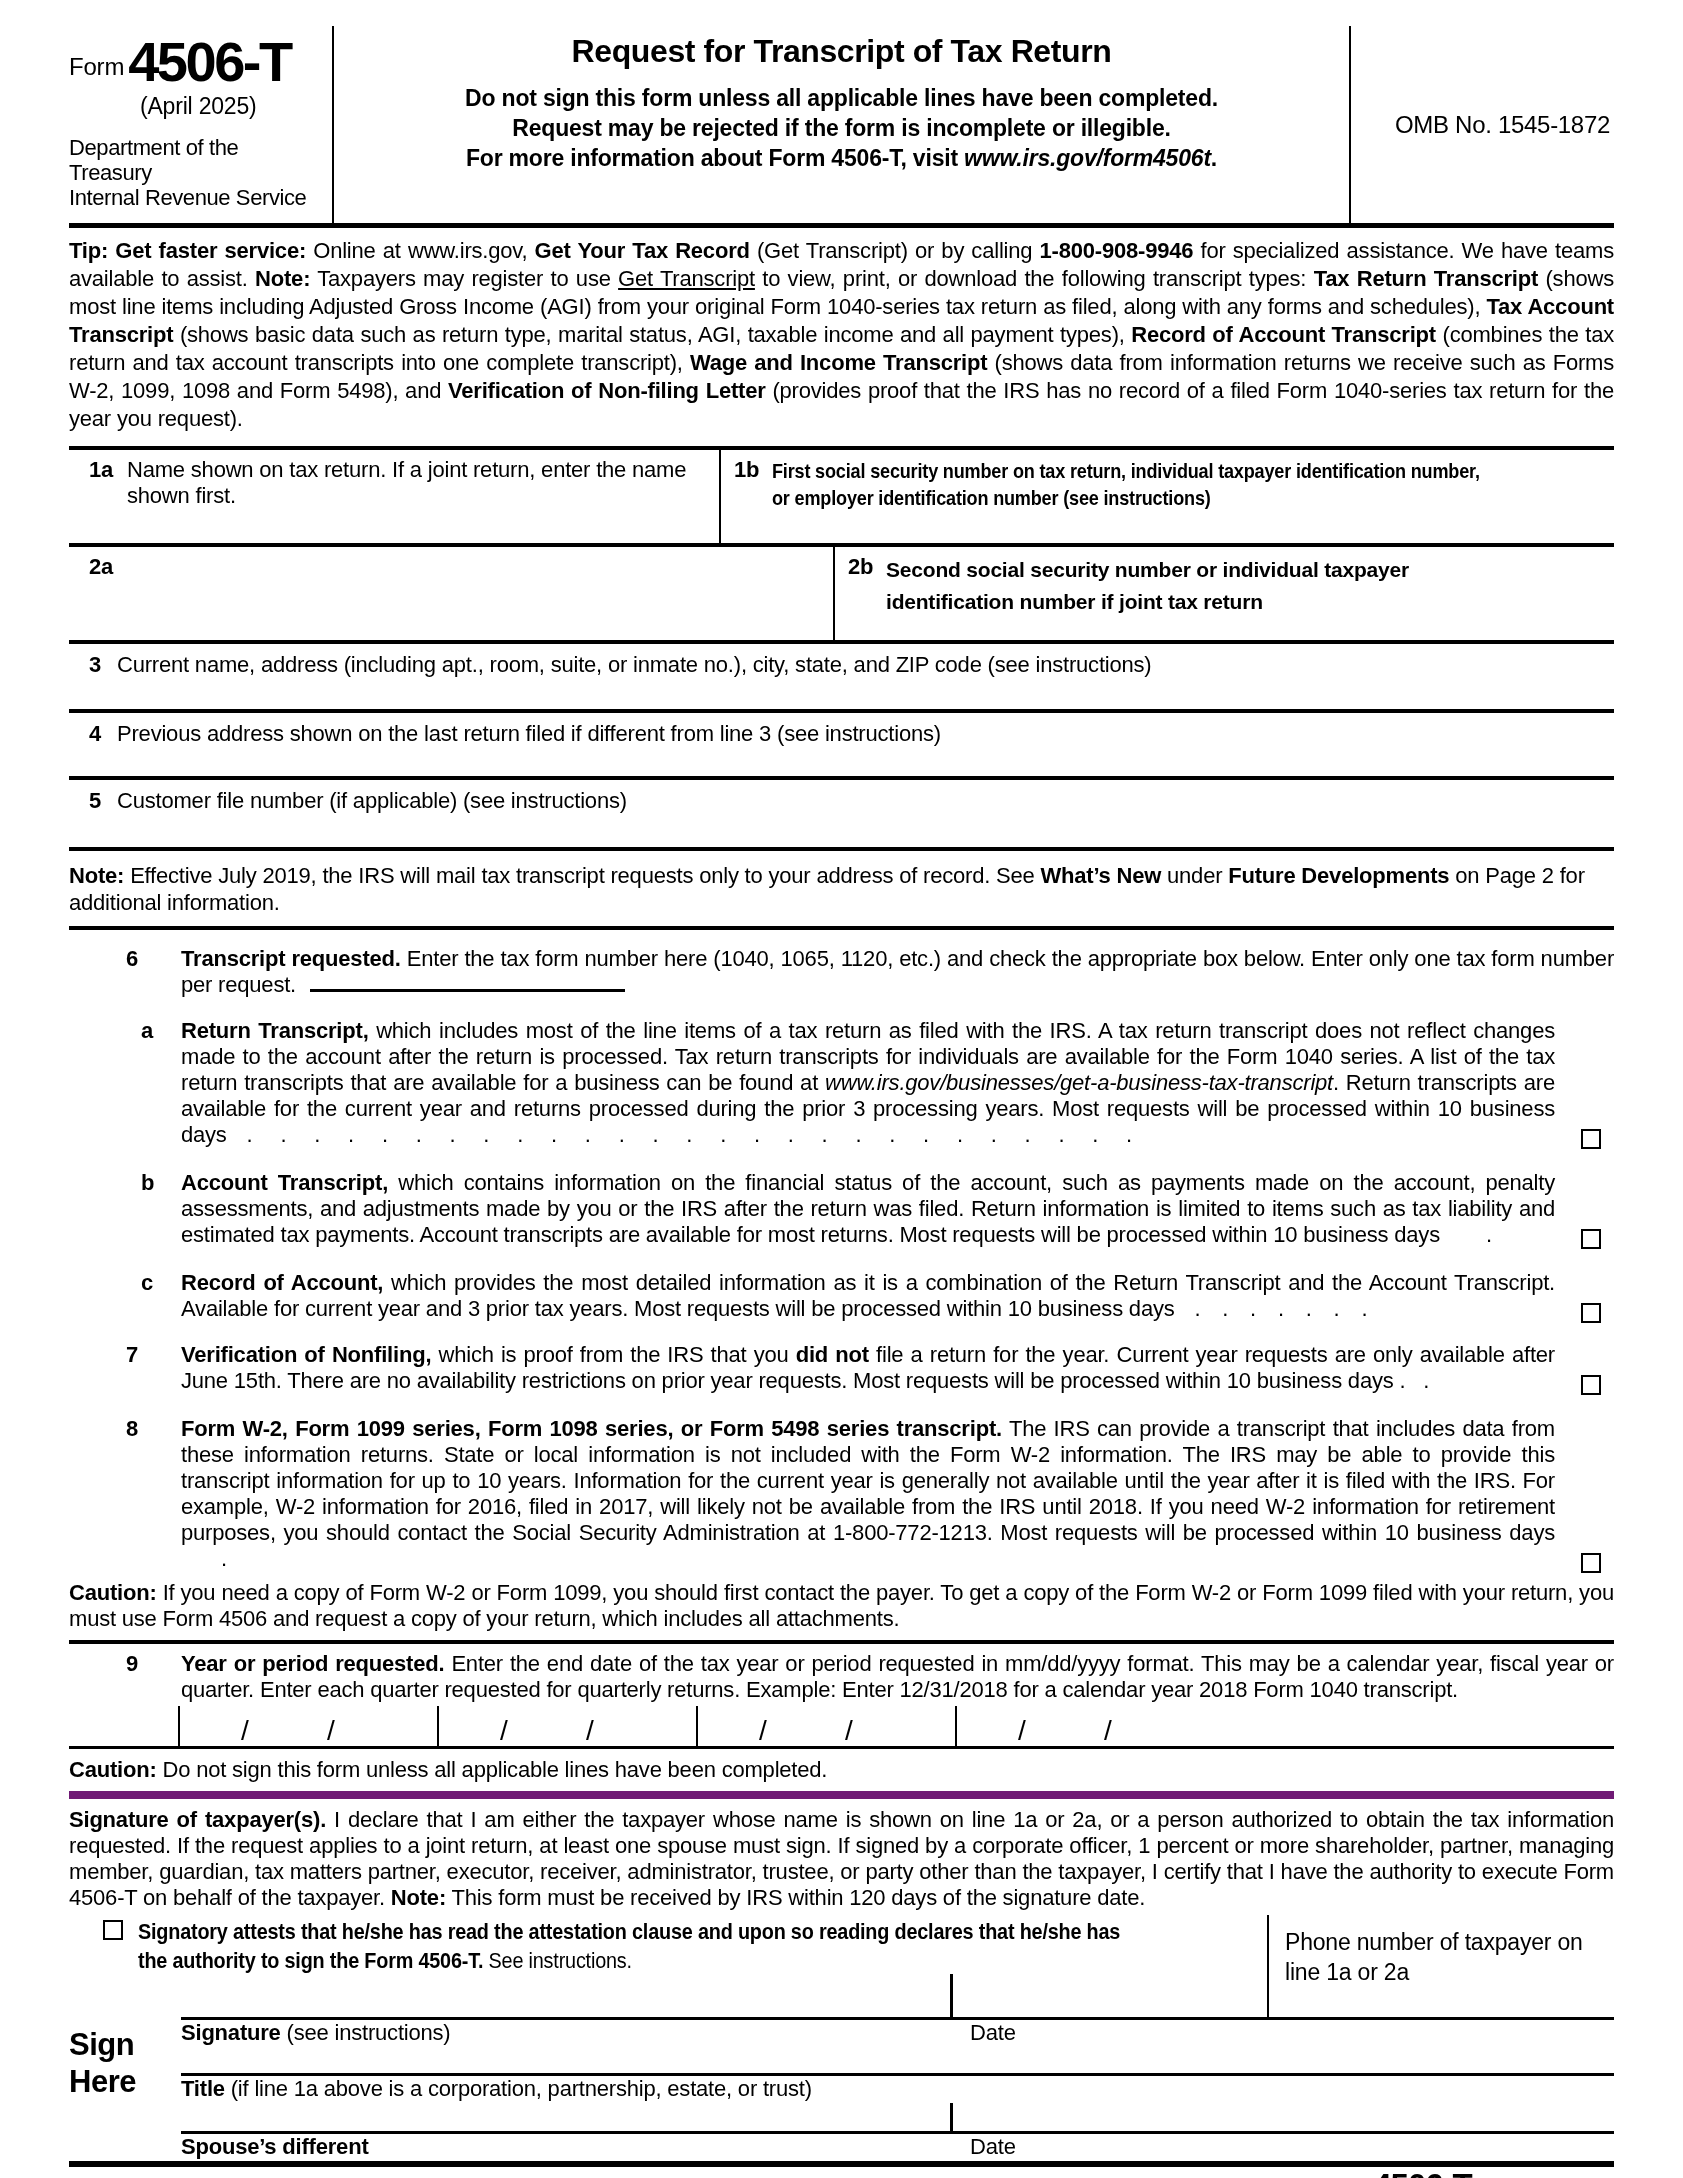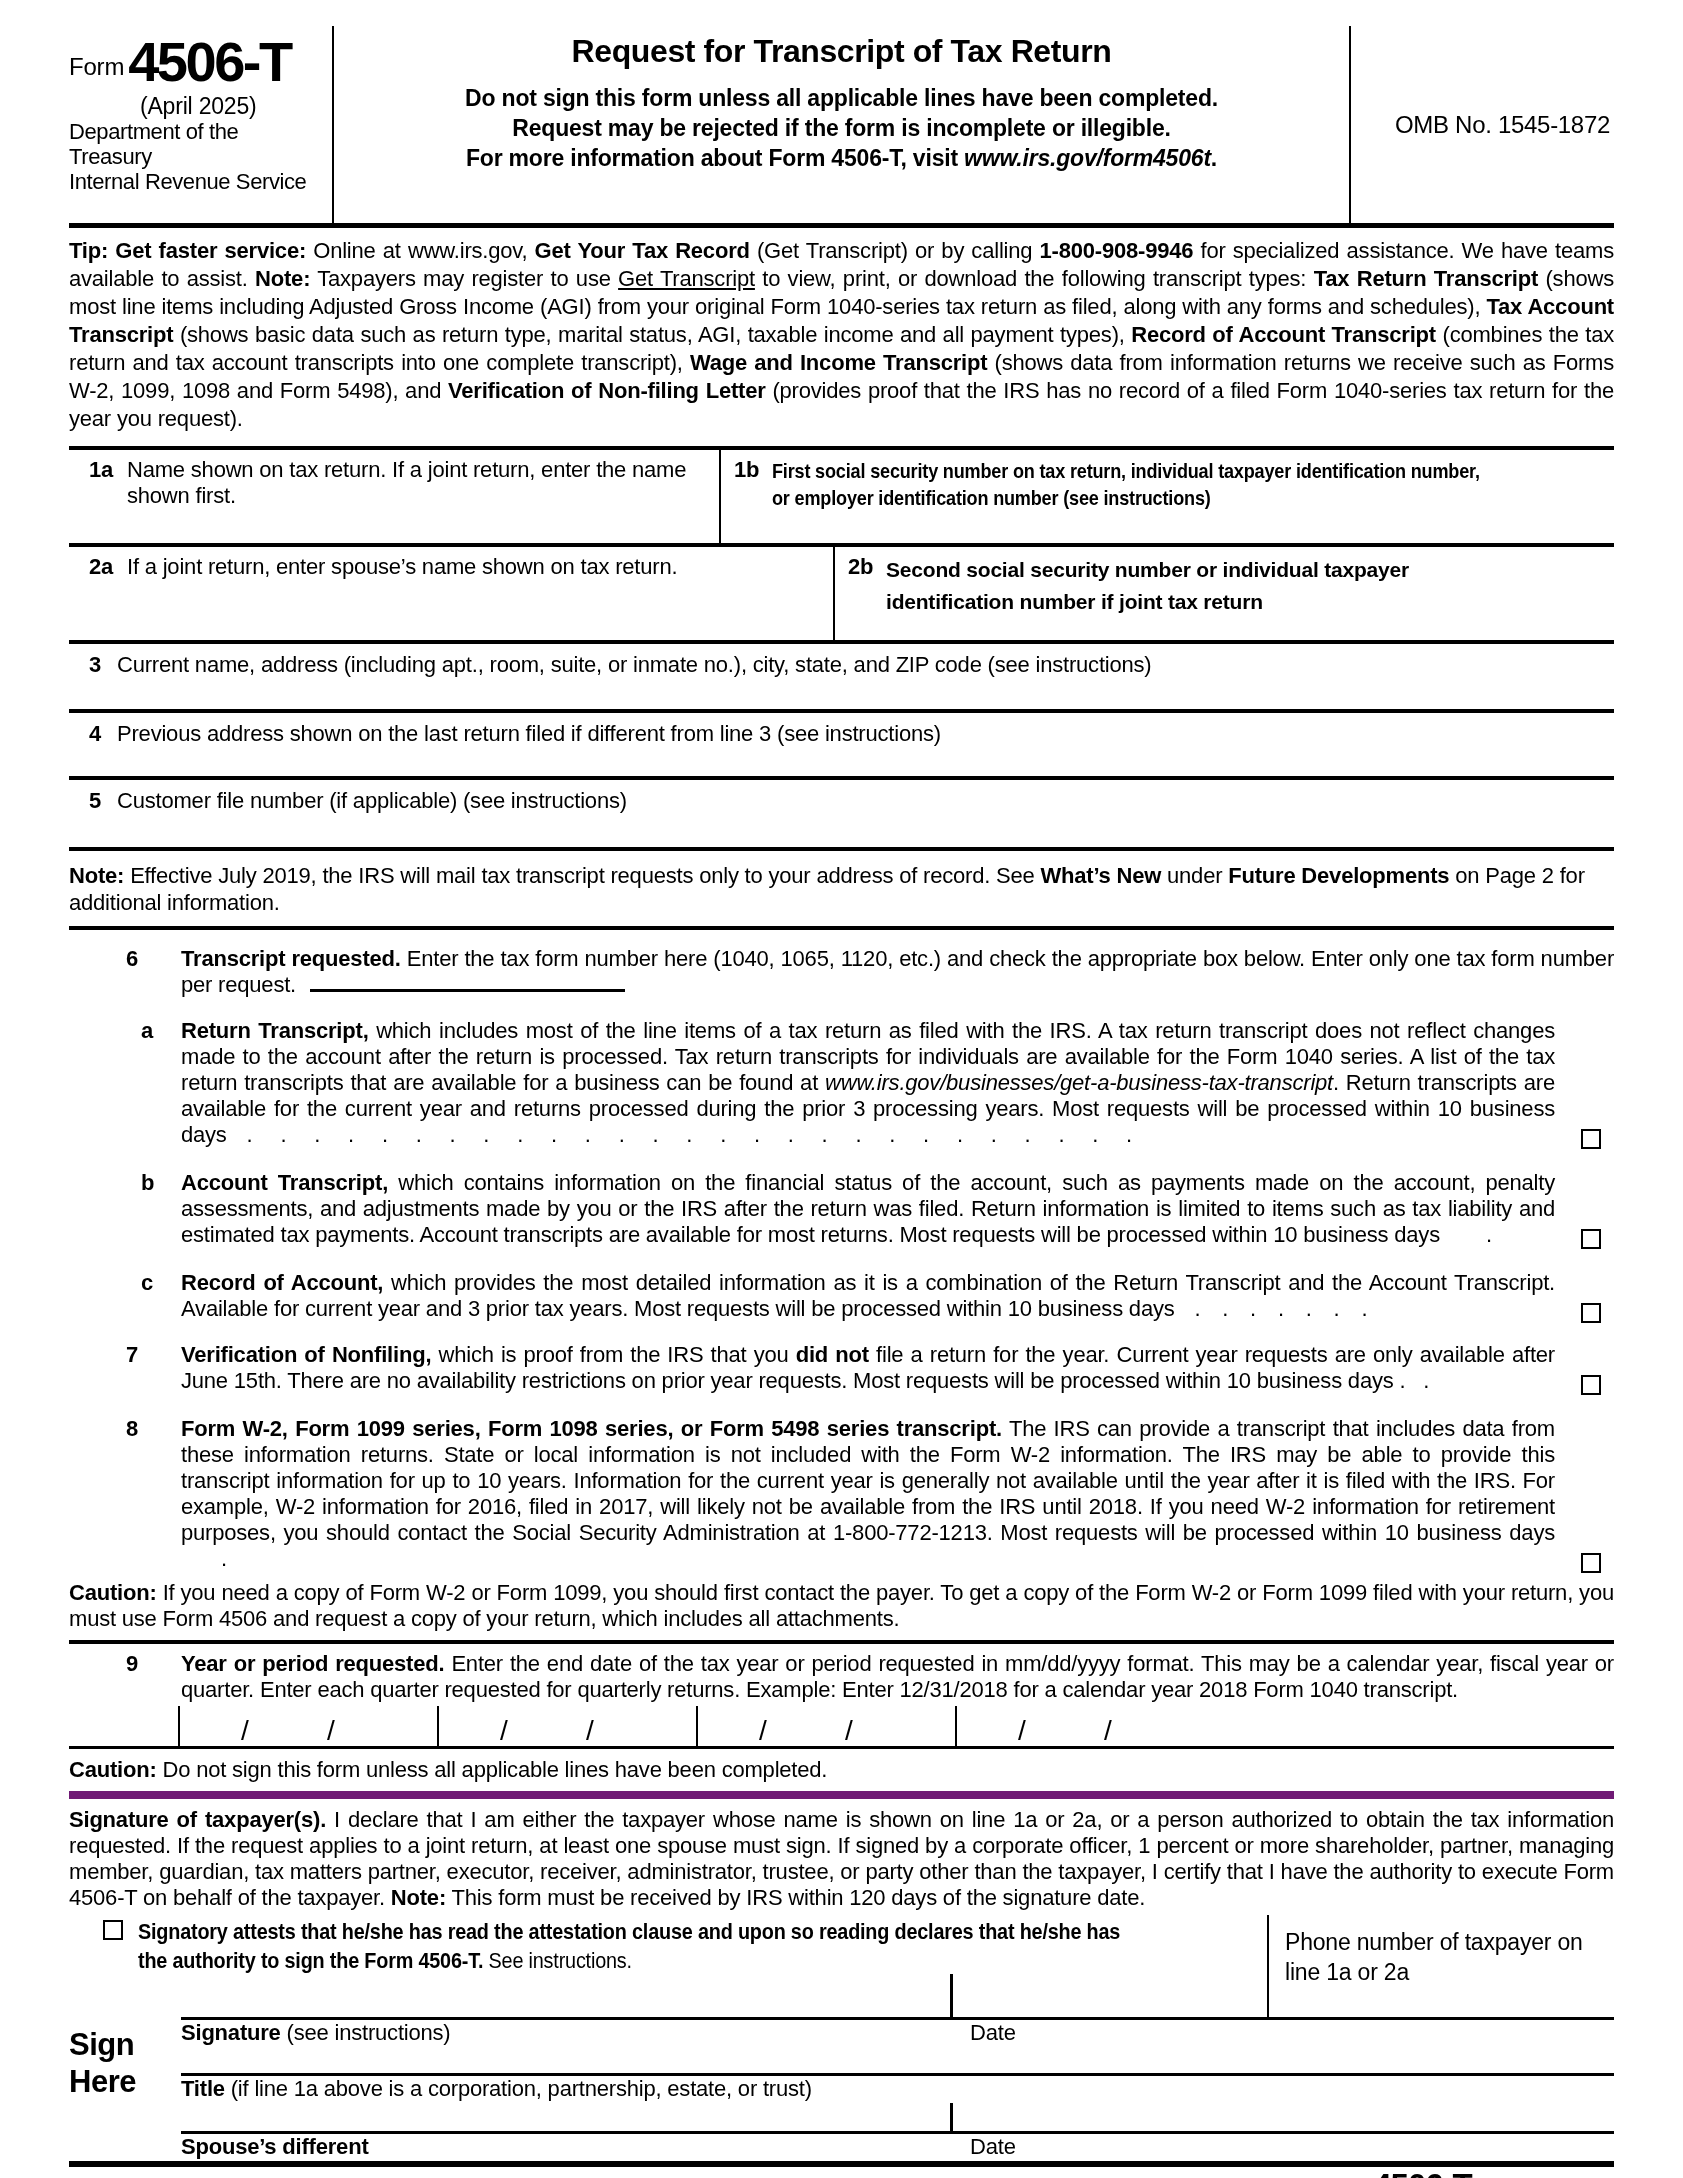--- a/index.html
+++ b/index.html
@@ -16,21 +16,21 @@
   .bi { font-weight:700; font-style:italic; }
   .u  { text-decoration:underline; }
 
   
   .hdr { display:flex; border-bottom:5px solid #000; height:202px; }
   .hdr-left { width:265px; border-right:2.5px solid #000; padding:10px 8px 0 0; }
   .form-line { display:flex; align-items:flex-end; }
   .form-word { font-size:24px; padding:0 4px 7px 0; }
   .form-num  { font-size:56px; font-weight:700; letter-spacing:-2.5px; line-height:51px; }
   .form-rev  { font-size:23px; margin:6px 0 0 71px; }
-  .agency    { font-size:22px; line-height:25px; letter-spacing:-0.4px; }
+  .agency    { font-size:22px; line-height:25px; margin-top:16px; letter-spacing:-0.4px; }
   .hdr-center{ flex:1; text-align:center; padding-top:12px; }
   .hdr-title { font-size:32px; font-weight:700; letter-spacing:-0.4px; margin-bottom:19px; }
   .hdr-sub   { font-size:23px; font-weight:700; line-height:30px; }
   .hdr-right { width:265px; border-left:2.5px solid #000; display:flex; align-items:center;
                justify-content:center; font-size:24px; letter-spacing:-0.3px;padding-left:40px; }
 
   
   .tip { padding:9px 0 13px 0; border-bottom:4px solid #000; text-align:justify; line-height:28px; }
 
   
@@ -151,21 +151,20 @@
         <span class="elabel-1a">Name shown on tax return. If a joint return, enter the name shown first.</span>
       </div>
       <div class="ecell r">
         <span class="enum">1b</span>
         <span class="cond">First social security number on tax return, individual taxpayer identification number, or employer identification number (see instructions)</span>
       </div>
     </div>
     <div class="erow">
       <div class="ecell l">
         <span class="enum">2a</span>
-        <span>If a joint return, enter spouse’s name shown on tax return.</span>
       </div>
       <div class="ecell r">
         <span class="enum">2b</span>
         <span class="elabel-2b">Second social security number or individual taxpayer identification number if joint tax return</span>
       </div>
     </div>
   </div>
 
   <div class="frow h70">
     <span class="enum">3</span>

